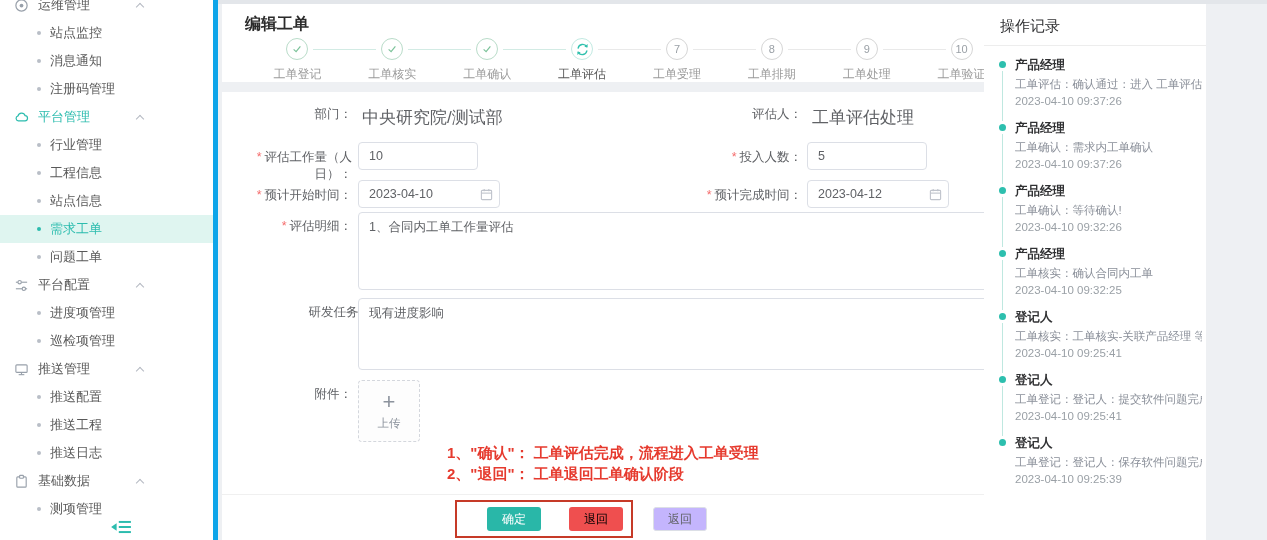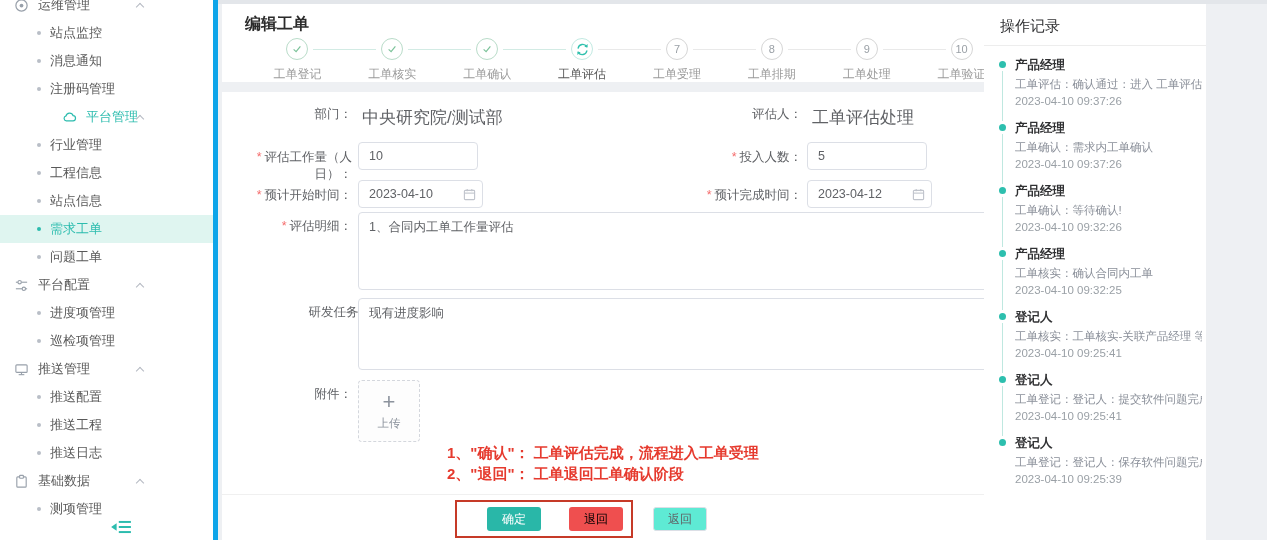--- a/index.html
+++ b/index.html
@@ -16,21 +16,21 @@
   
   #sidebar { position:absolute; left:0; top:0; width:218px; height:540px; background:#fff; border-right:5px solid #0ea5e9; overflow:hidden; }
   .menu { margin-top:-9px; }
   .s-section, .s-item { height:28px; display:flex; align-items:center; position:relative; font-size:13px; color:#595959; cursor:pointer; }
   .s-section { padding-left:14px; }
   .s-section .s-ico { margin-right:9px; flex:0 0 auto; }
   .s-item { padding-left:37px; }
   .s-item .dot { width:4px; height:4px; border-radius:50%; background:#b9bec7; margin-right:9px; flex:0 0 auto; }
   .s-item.active { background:#dff5f0; color:#2cbcae; }
   .s-item.active .dot { background:#2cbcae; }
-  .s-section.accent { color:#2cbcae;margin-left:48px; }
+  .s-section.accent { color:#2cbcae; }
   .caret { position:absolute; right:70px; top:13px; width:6px; height:6px; border-left:1px solid #b4b9c2; border-top:1px solid #b4b9c2; transform:rotate(45deg); }
   #collapse-btn { position:absolute; left:110px; top:519px; width:22px; height:16px; cursor:pointer; }
 
   
   #head-card { position:absolute; left:222px; top:4px; width:815px; height:78px; background:#fff; }
   #page-title { position:absolute; left:23px; top:10px; font-size:16px; font-weight:600; color:#2b2b2b; }
   #steps { position:absolute; left:28px; right:28px; top:34px; display:flex; }
   .step { flex:1; position:relative; display:flex; flex-direction:column; align-items:center; }
   .step:not(:first-child)::before { content:""; position:absolute; top:11px; right:calc(50% + 16px); width:calc(100% - 32px); height:1px; background:#e9e9e9; }
   .step.ln-teal:not(:first-child)::before { background:#d2ebe4; }
@@ -40,36 +40,36 @@
   .num { font-size:11px; color:#9aa0a6; }
   .slab { margin-top:6px; font-size:12px; color:#9a9a9a; white-space:nowrap; }
   .step.current .slab { color:#595959; }
 
   
   #form-card { position:absolute; left:222px; top:92px; width:815px; height:448px; background:#fff; }
   .flabel { position:absolute; text-align:right; font-size:12.5px; color:#606266; }
   .fvalue { position:absolute; font-size:17px; color:#606266; }
   .req { color:#f56c6c; margin-right:3px; }
   .inp { position:absolute; height:28px; border:1px solid #dcdfe6; border-radius:4px; padding:0 10px; font-size:12.5px; color:#606266; font-family:"Liberation Sans",sans-serif; background:#fff; }
-  .date-wrap { position:absolute; width:125px; height:28px; }
+  .date-wrap { position:absolute; width:142px; height:28px; }
   .date-wrap input { width:100%; height:28px; border:1px solid #dcdfe6; border-radius:4px; padding:0 26px 0 10px; font-size:12.5px; color:#606266; font-family:"Liberation Sans",sans-serif; }
   .cal { position:absolute; right:7px; top:8px; }
   .tarea { position:absolute; border:1px solid #dcdfe6; border-radius:4px; padding:6px 10px; font-size:12.5px; color:#606266; font-family:"Liberation Sans",sans-serif; resize:none; }
   .grip { position:absolute; width:9px; height:9px; background:
       repeating-linear-gradient(135deg, transparent 0 2px, #c9cdd4 2px 3px); }
   #upload-box { position:absolute; left:136px; top:288px; width:62px; height:62px; border:1px dashed #d4d7dd; border-radius:4px; background:#fdfdfd; display:flex; flex-direction:column; align-items:center; justify-content:center; cursor:pointer; }
   #upload-plus { font-size:22px; color:#8c939d; line-height:20px; }
   #upload-text { font-size:11.5px; color:#8c939d; margin-top:4px; }
   .annot { position:absolute; left:225px; font-size:15px; font-weight:700; color:#e63a2e; white-space:nowrap; }
   #footer-line { position:absolute; left:0; right:0; top:402px; border-top:1px solid #f0f0f0; }
   #annot-box { position:absolute; left:233px; top:408px; width:178px; height:38px; border:2px solid #c63a28; }
   .btn { position:absolute; top:415px; width:54px; height:24px; border-radius:3px; font-size:12px; font-family:"Liberation Sans",sans-serif; border:none; cursor:pointer; }
   #btn-confirm { left:265px; background:#29b7a8; color:#fff; }
   #btn-reject { left:347px; background:#ef4f4f; color:#000000; }
-  #btn-back { left:431px; background:#5eead4; color:#606266; border:1px solid #dcdfe6; }
+  #btn-back { left:431px; background:#c4b5fd; color:#606266; border:1px solid #dcdfe6; }
 
   
   #log-card { position:absolute; left:984px; top:4px; width:222px; height:536px; background:#fff; }
   #log-title { position:absolute; left:16px; top:13px; font-size:15px; font-weight:500; color:#303133; }
   #log-divider { position:absolute; left:0; right:0; top:41px; border-top:1px solid #ededed; }
   #log-list { position:absolute; left:15px; top:53px; right:4px; }
   .entry { position:relative; padding-left:16px; padding-bottom:13px; }
   .entry::before { content:""; position:absolute; left:0; top:4px; width:7px; height:7px; border-radius:50%; background:#2dbfae; }
   .entry::after { content:""; position:absolute; left:3px; top:14px; bottom:-1px; width:1px; background:#bfe8e0; }
   .entry:last-child::after { display:none; }

